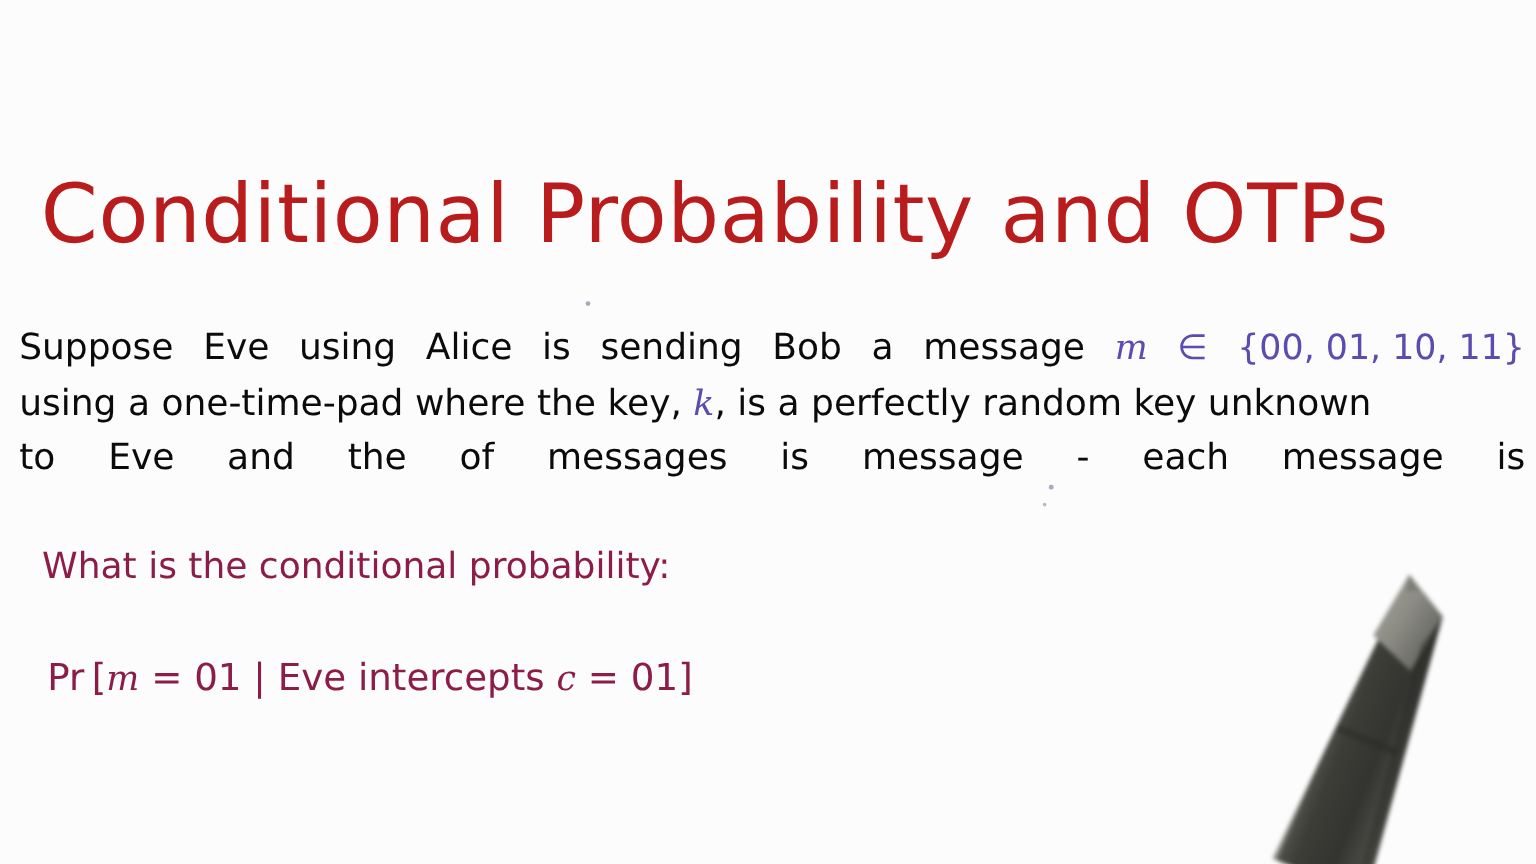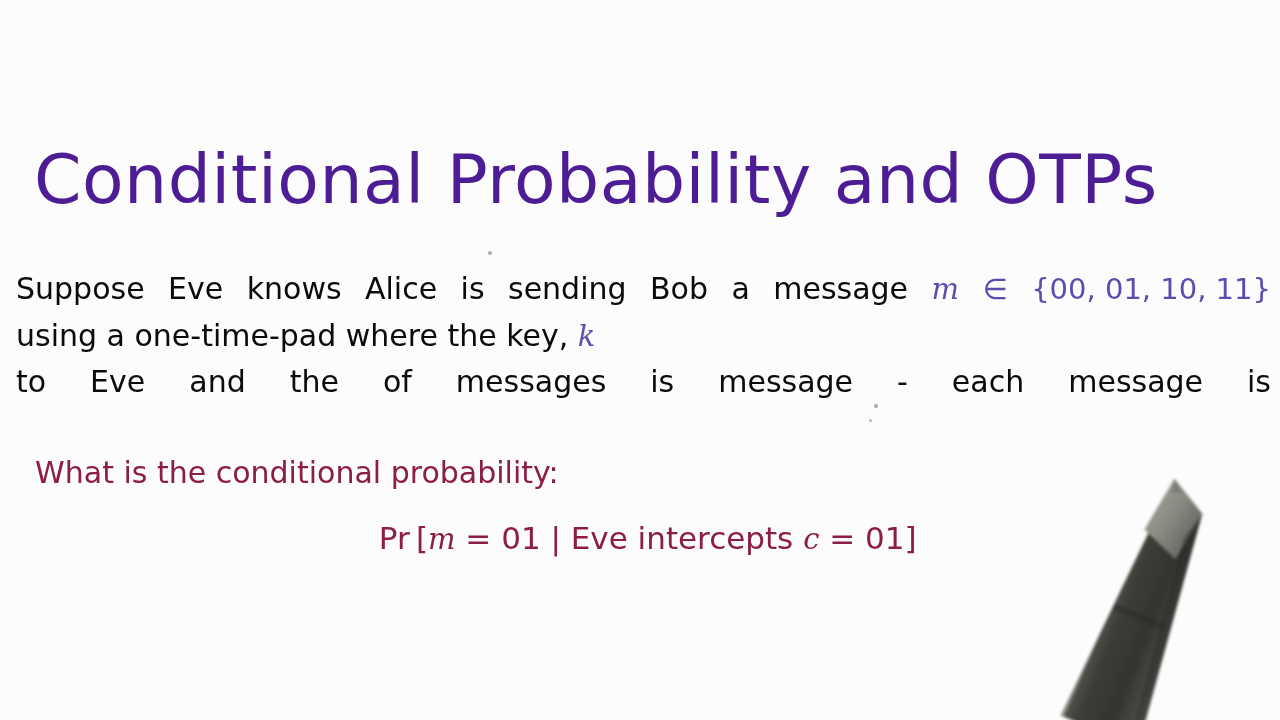--- a/index.html
+++ b/index.html
@@ -28,21 +28,21 @@
   #slide-title {
     position: absolute;
     left: 34px;
     top: 138px;
     width: 1230px;
     font-family: "DejaVu Sans", sans-serif;
     font-size: 68px;
     line-height: 84px;
     font-weight: 400;
     letter-spacing: 0.5px;
-    color: #4c1d95;
+    color: #b91c1c;
     white-space: nowrap;
   }
 
   
   #body-block {
     position: absolute;
     left: 16px;
     top: 266px;
     width: 1255px;
     font-family: "DejaVu Sans", sans-serif;
@@ -78,24 +78,24 @@
     color: #8c1d48;
     margin-top: 44px;
   }
 
   
   #formula-line {
     position: absolute;
     left: 0;
     top: 478px;
     width: 1256px;
-    text-align: center;
+    text-align: left;
     font-family: "DejaVu Sans", sans-serif;
     font-size: 31px;
-    line-height: 40px;
+    line-height: 58px;
     color: #8c1d48;
     white-space: pre;
   }
   #formula-line .fm {
     font-family: "DejaVu Serif", serif;
     font-style: italic;
     font-size: 29px;
     color: #8c1d48;
   }
 
@@ -126,36 +126,37 @@
 
 <div id="slide">
 
   <div id="slide-title">Conditional Probability and OTPs</div>
 
   <div id="body-block">
 
     <div class="pline justify">
       <span class="w">Suppose</span>
       <span class="w">Eve</span>
-      <span class="w">knows</span>
+      <span class="w">using</span>
       <span class="w">Alice</span>
       <span class="w">is</span>
       <span class="w">sending</span>
       <span class="w">Bob</span>
       <span class="w">a</span>
       <span class="w">message</span>
       <span class="w mth">m</span>
       <span class="w mthup">∈</span>
       <span class="w mthup">{00, 01, 10, 11}</span>
     </div>
 
     <div class="pline">
       <span>using a one-time-pad where the key,</span>
       <span>&nbsp;</span>
       <span class="mth">k</span>
+      <span>, is a perfectly random key unknown</span>
     </div>
 
     <div class="pline justify">
       <span class="w">to</span>
       <span class="w">Eve</span>
       <span class="w">and</span>
       <span class="w">the</span>
       <span class="w">of</span>
       <span class="w">messages</span>
       <span class="w">is</span>

